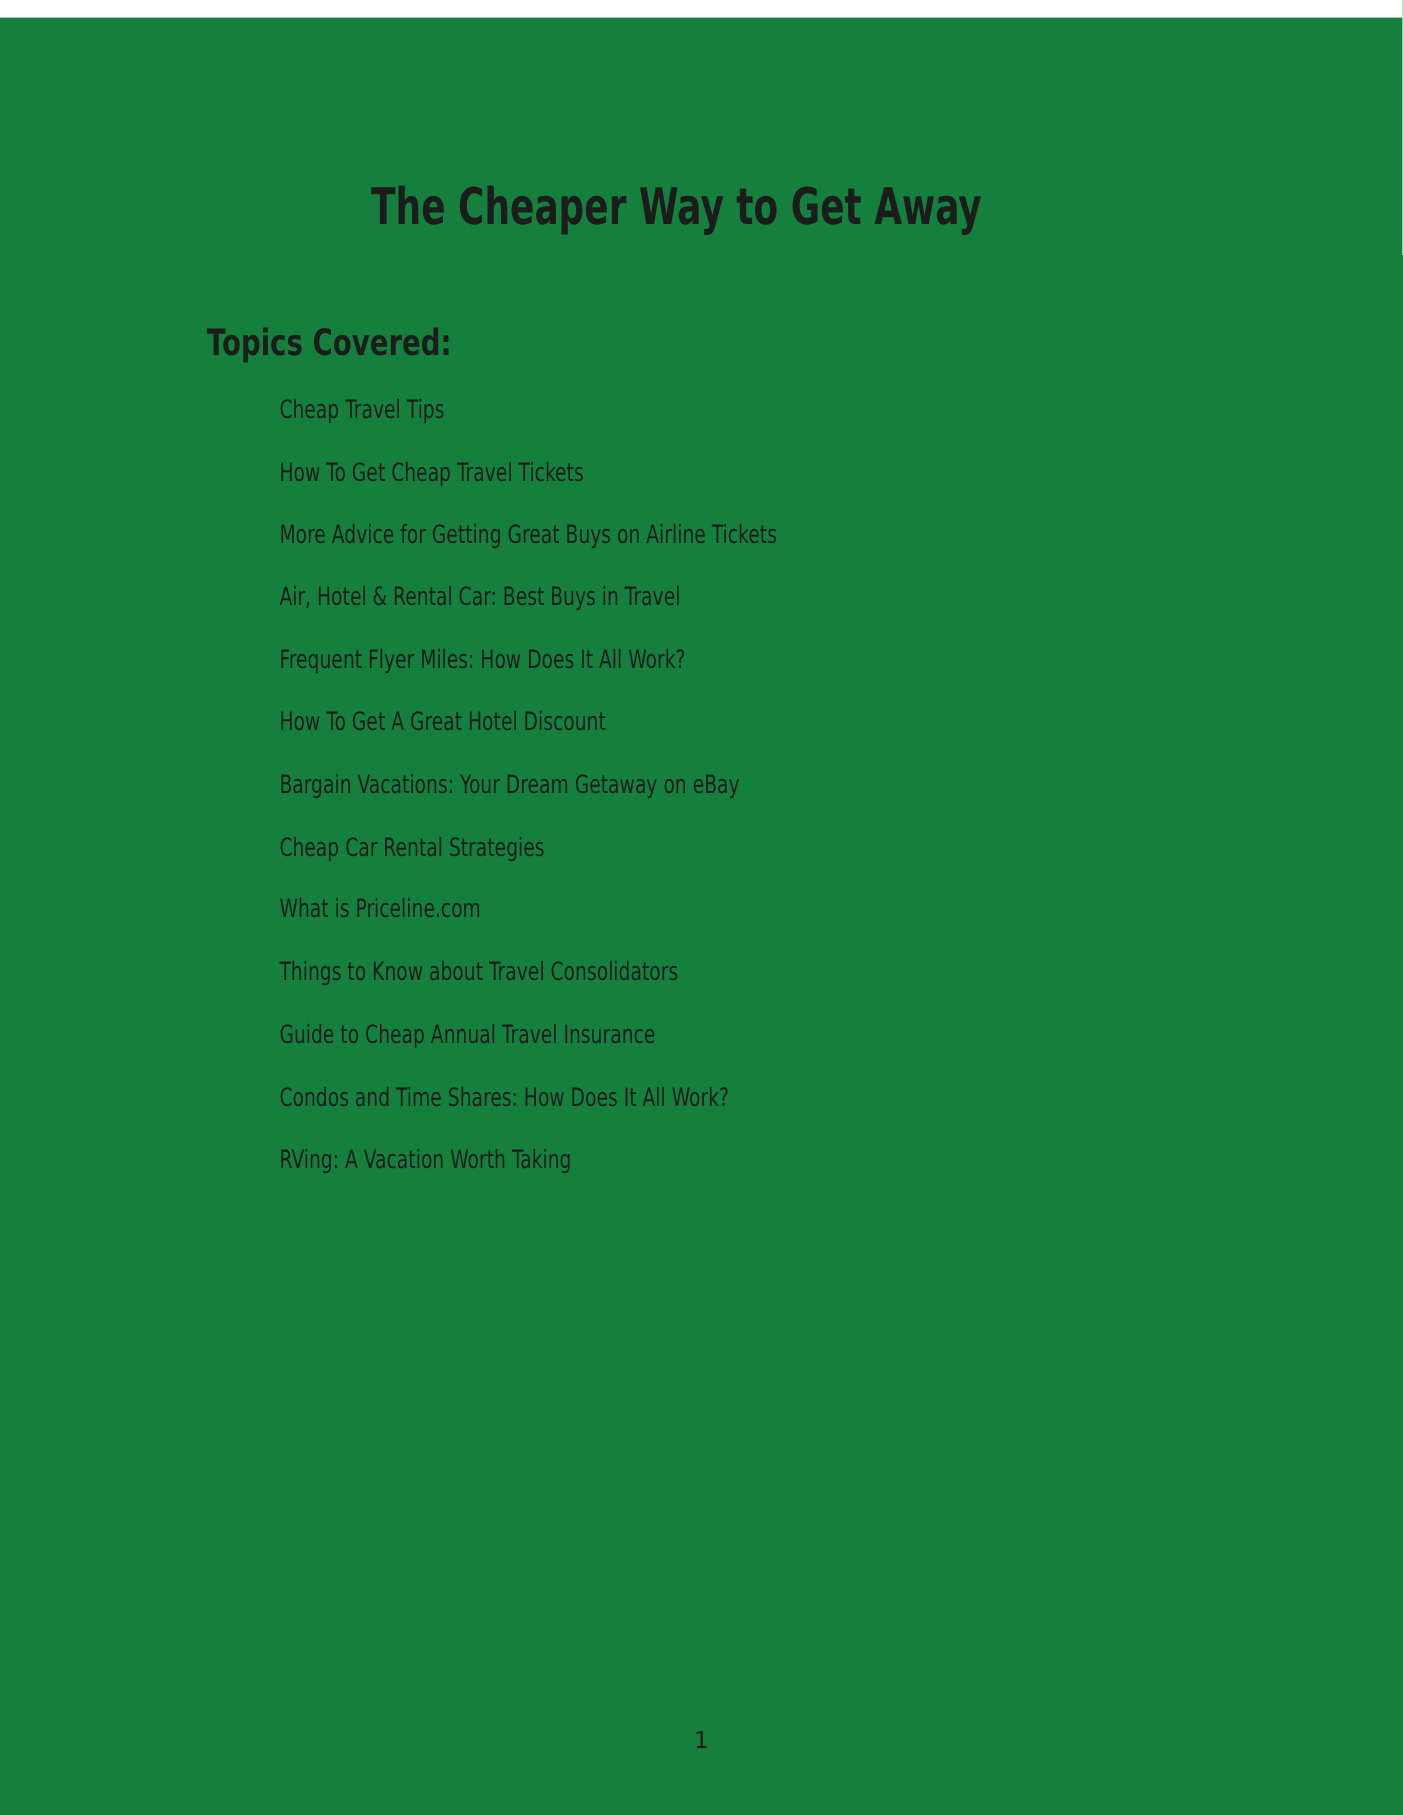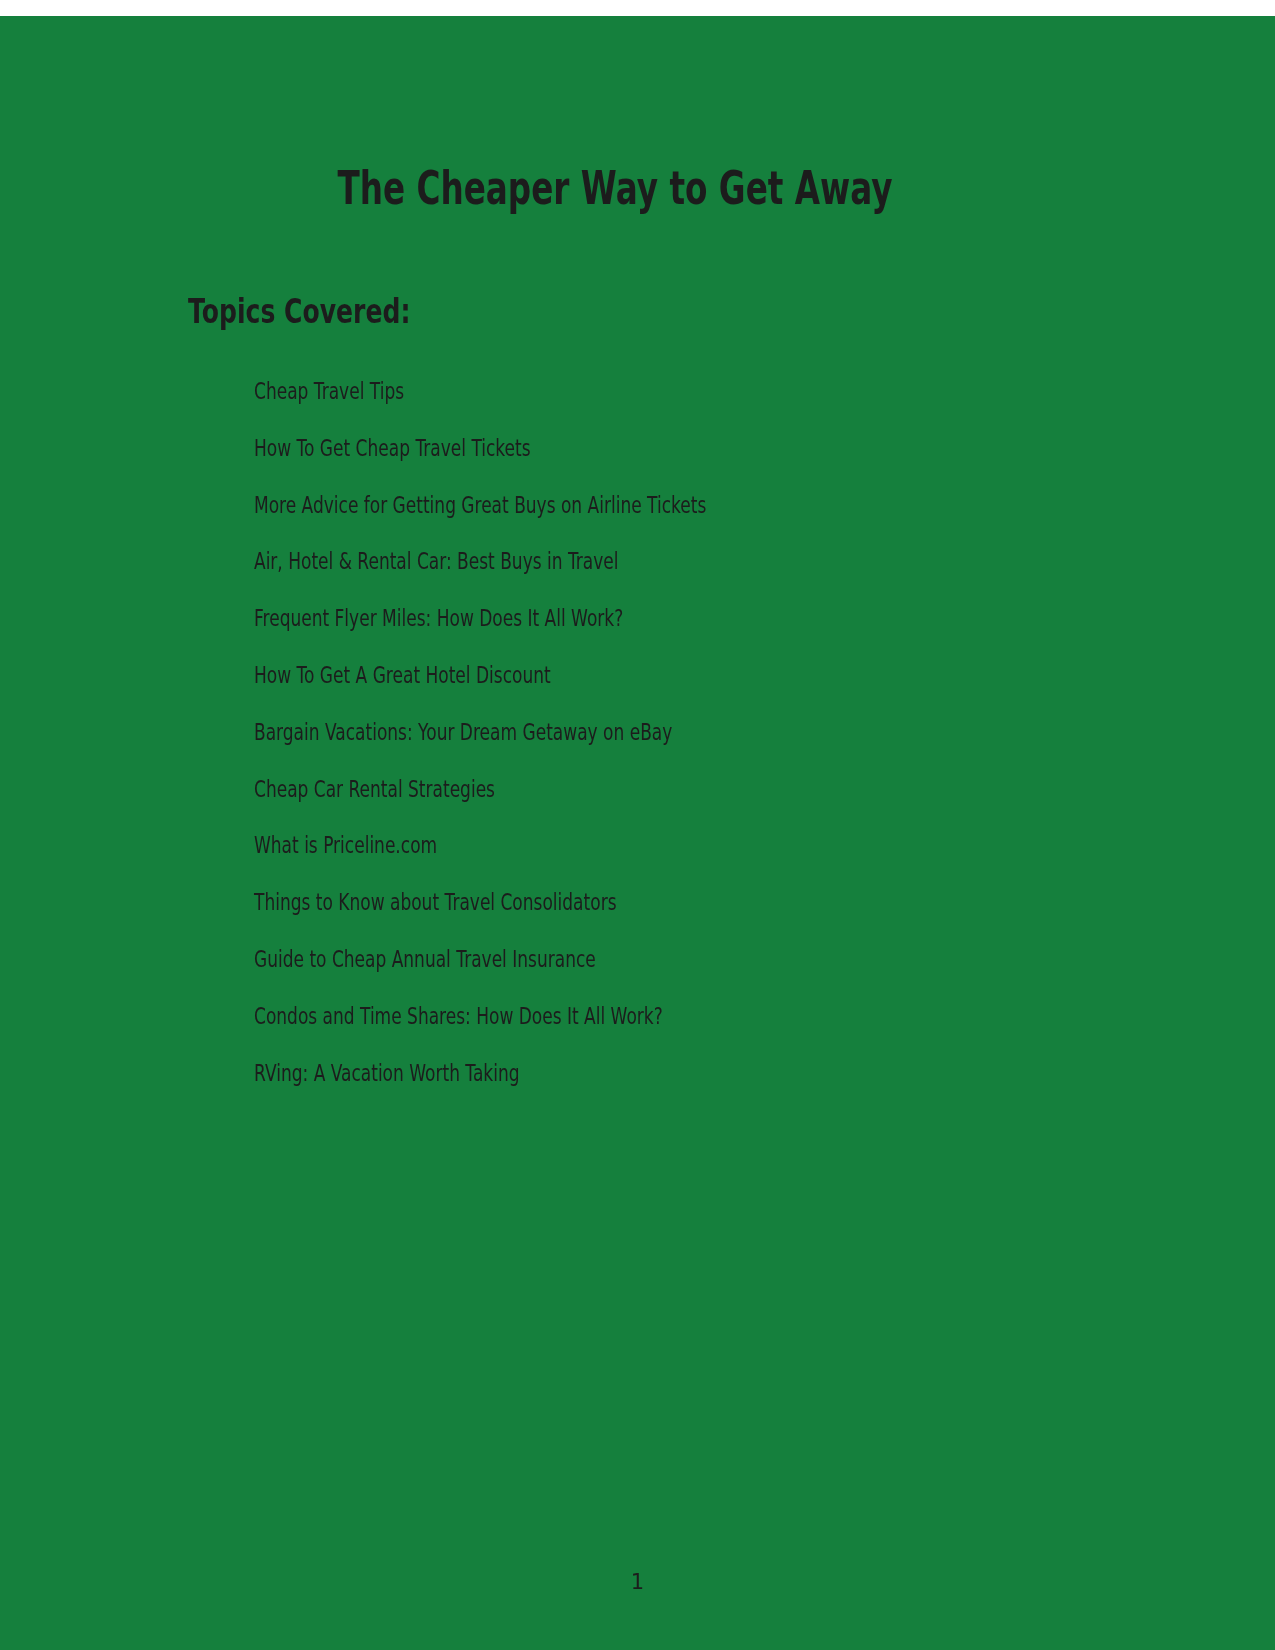--- a/index.html
+++ b/index.html
@@ -38,21 +38,21 @@
     top: 276px;
     left: 188px;
     font-size: 33px;
     font-weight: bold;
     white-space: nowrap;
     transform: scaleX(0.76);
     transform-origin: 0 0;
   }
   .topics-list {
     position: absolute;
-    top: 347px;
+    top: 329px;
     left: 254px;
     width: 900px;
   }
   .topic-item {
     font-size: 23px;
     line-height: 56.8px;
     height: 56.8px;
     white-space: nowrap;
     transform: scaleX(0.74);
     transform-origin: 0 0;

